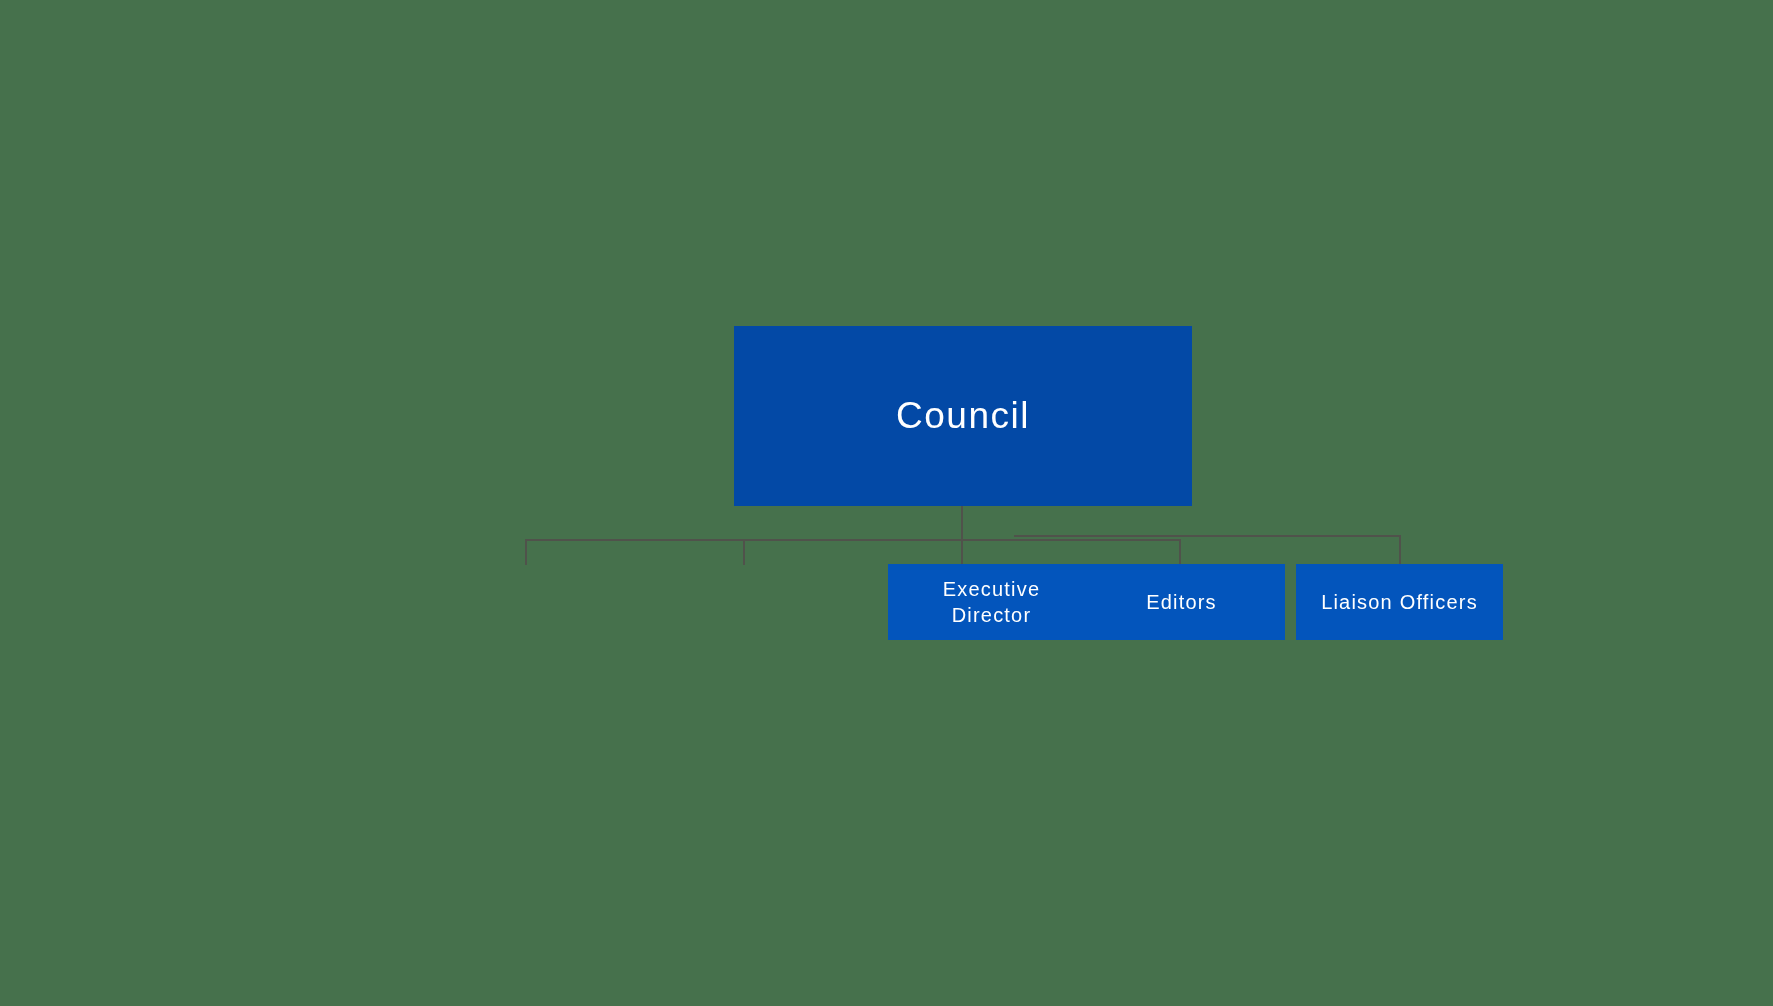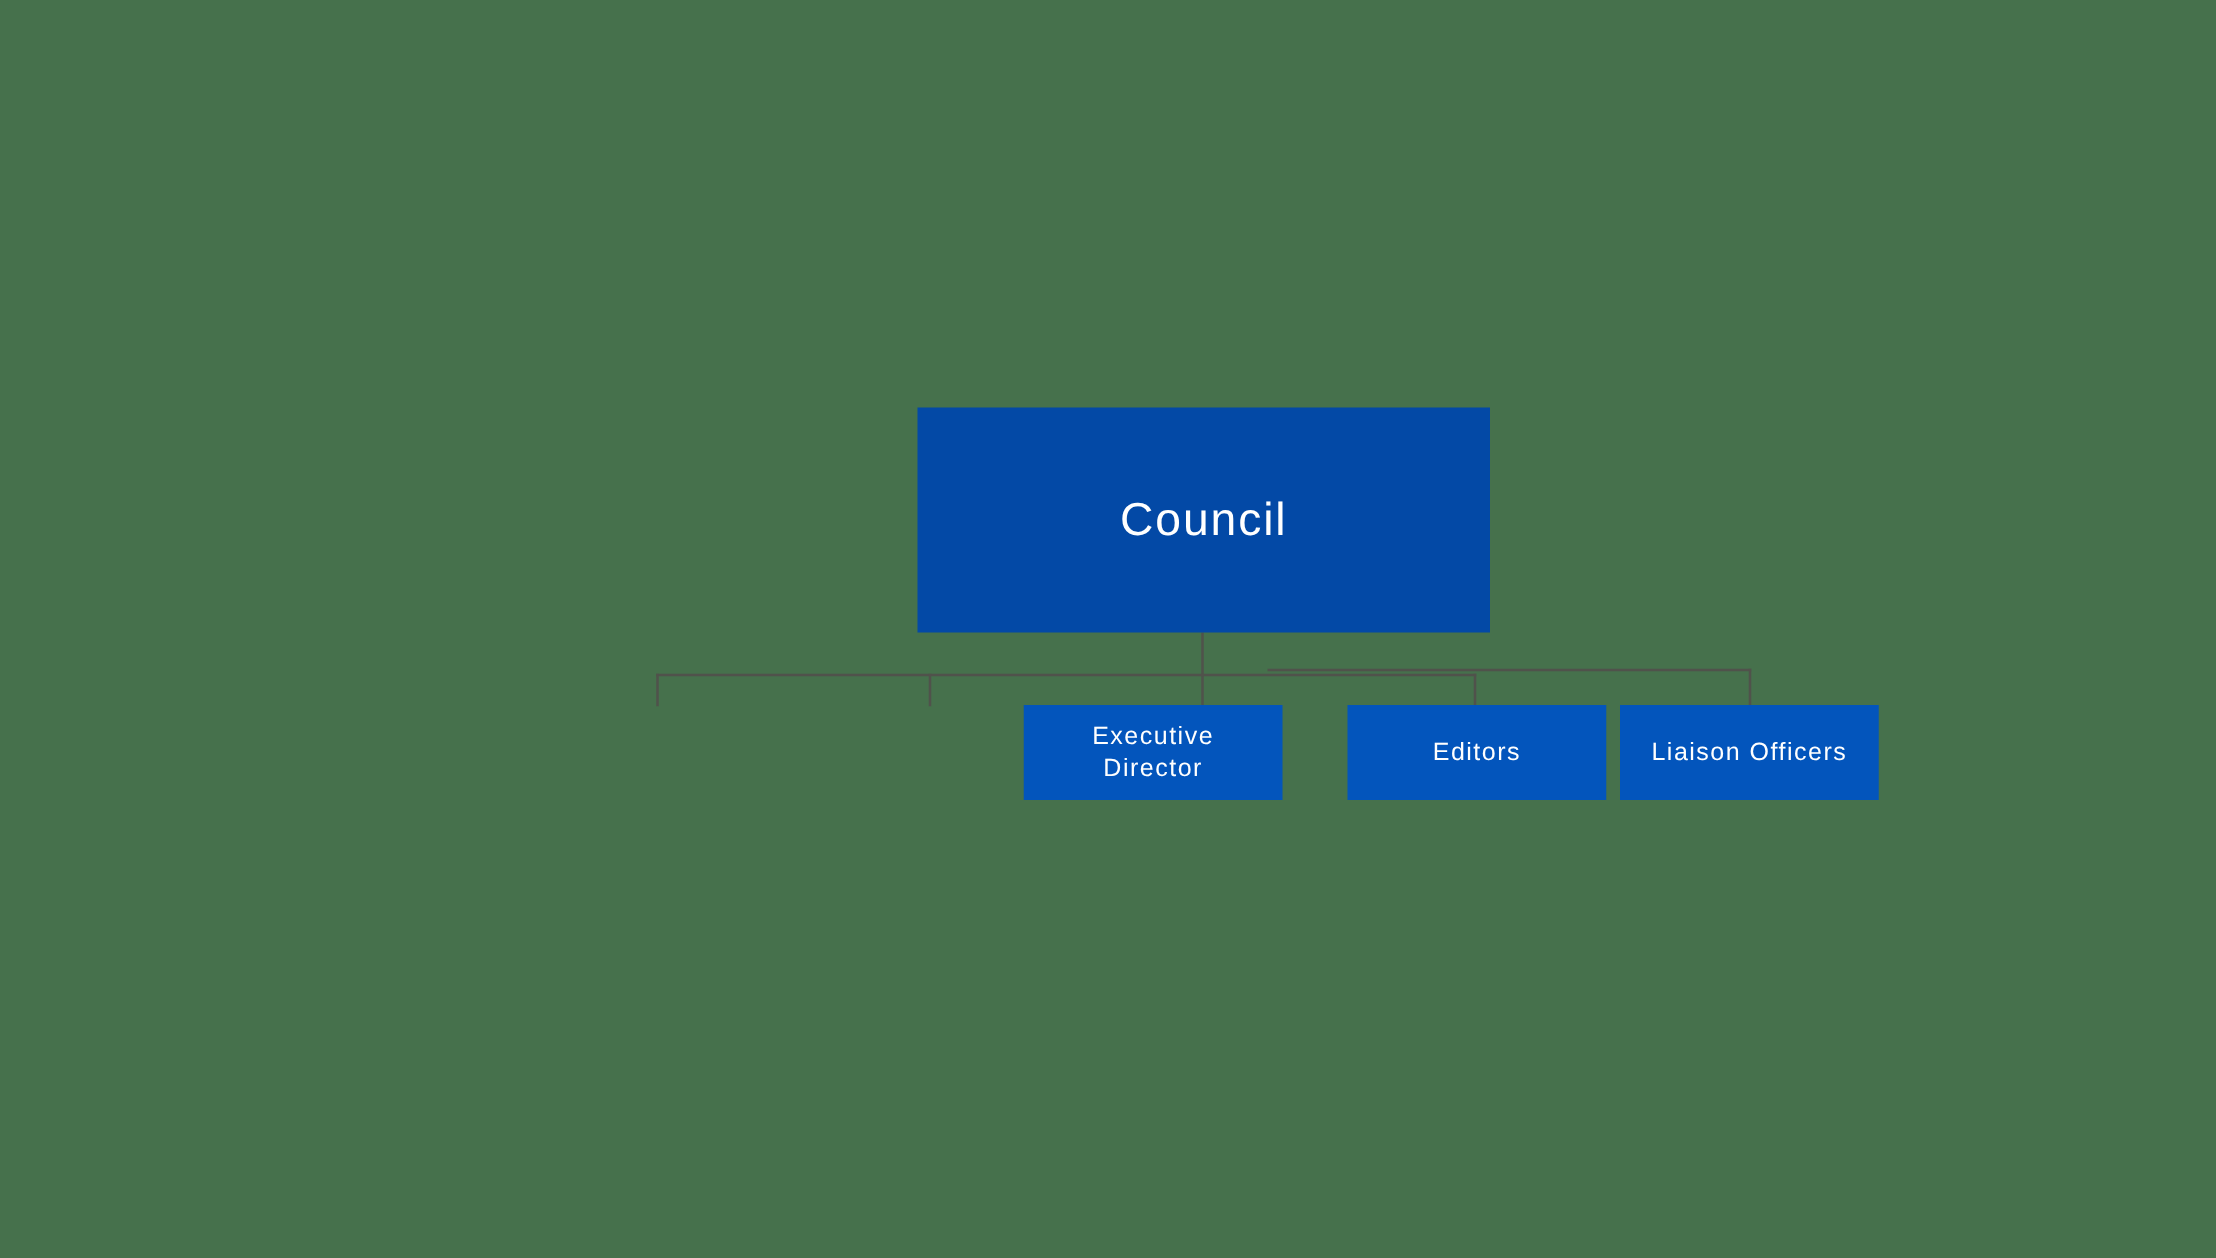--- a/index.html
+++ b/index.html
@@ -30,21 +30,21 @@
     font-size:37px;letter-spacing:1.5px;
   }
   .node-child{
     top:516px;width:207px;height:76px;
     background:var(--child-fill);
     font-size:20px;letter-spacing:1.2px;line-height:1.3;
     padding:2px 4px;
   }
   .node-board{left:374px;}
   .node-committee{left:593px;}
-  .node-exec{left:771px;}
+  .node-exec{left:840px;}
   .node-editors{left:1030px;}
   .node-liaison{left:1248px;text-align:center;}
   .connector{
     position:absolute;background:var(--line);
   }
   .conn-root-drop{left:913px;top:458px;width:2px;height:59px;}
   .conn-rail-lower{left:477px;top:491px;width:656px;height:2px;}
   .conn-rail-upper{left:966px;top:487px;width:387px;height:2px;}
   .conn-stub-board{left:477px;top:491px;width:2px;height:26px;}
   .conn-stub-committee{left:695px;top:491px;width:2px;height:26px;}

